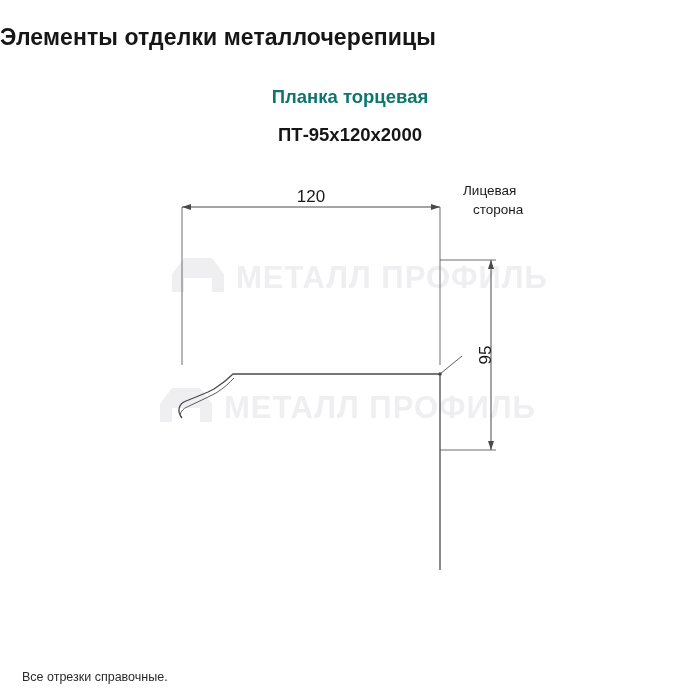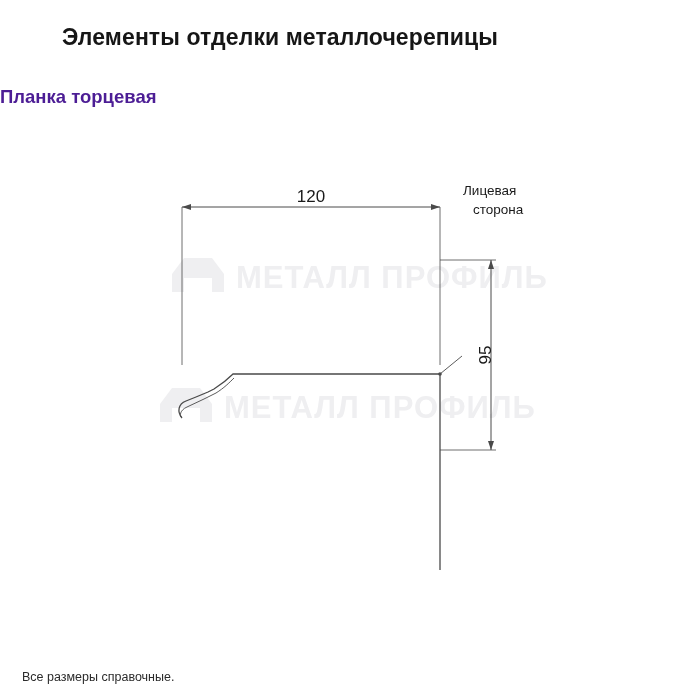--- a/index.html
+++ b/index.html
@@ -17,34 +17,34 @@
   }
   .page {
     position: absolute;
     inset: 0;
   }
   .title {
     position: absolute;
     top: 24px;
     left: 0;
     width: 560px;
-    text-align: center;
     font-size: 23px;
     font-weight: bold;
     letter-spacing: 0.1px;
     color: #161616;
   }
   .subtitle {
     position: absolute;
     top: 86px;
     left: 0;
     width: 700px;
+    text-align: center;
     font-size: 18.5px;
     font-weight: bold;
-    color: #4c1d95;
+    color: #0f766e;
   }
   .code {
     position: absolute;
     top: 124px;
     left: 0;
     width: 700px;
     text-align: center;
     font-size: 18.5px;
     font-weight: bold;
     color: #161616;
@@ -98,20 +98,21 @@
     letter-spacing: 1px;
   }
 </style>
 </head>
 <body>
 
 <div class="page">
 
   <div class="title">Элементы отделки металлочерепицы</div>
   <div class="subtitle">Планка торцевая</div>
+  <div class="code">ПТ-95x120x2000</div>
 
   <svg class="watermark" viewBox="0 0 700 420">
     <g>
       <g transform="translate(172,108)">
         <path d="M0,16 L12,0 L40,0 L52,16 L52,34 L40,34 L40,20 L12,20 L12,34 L0,34 Z" fill="#efeff1"></path>
       </g>
       <text class="wm-text" x="236" y="138">МЕТАЛЛ ПРОФИЛЬ</text>
     </g>
     <g>
       <g transform="translate(160,238)">
@@ -155,16 +156,16 @@
 
     <text class="lbl" x="491" y="205" text-anchor="middle" transform="rotate(-90 491 205)">95</text>
 
     <text class="lbl-small" x="424" y="484" text-anchor="middle" transform="rotate(-90 424 484)">15</text>
 
     <text class="lbl-face" x="463" y="45">Лицевая</text>
     <text class="lbl-face" x="473" y="64">сторона</text>
   </svg>
 
   <div class="footer">
-    <div>Все размеры справочные.</div>
+    <div>Все отрезки справочные.</div>
   </div>
 
 </div>
 
 </body></html>

